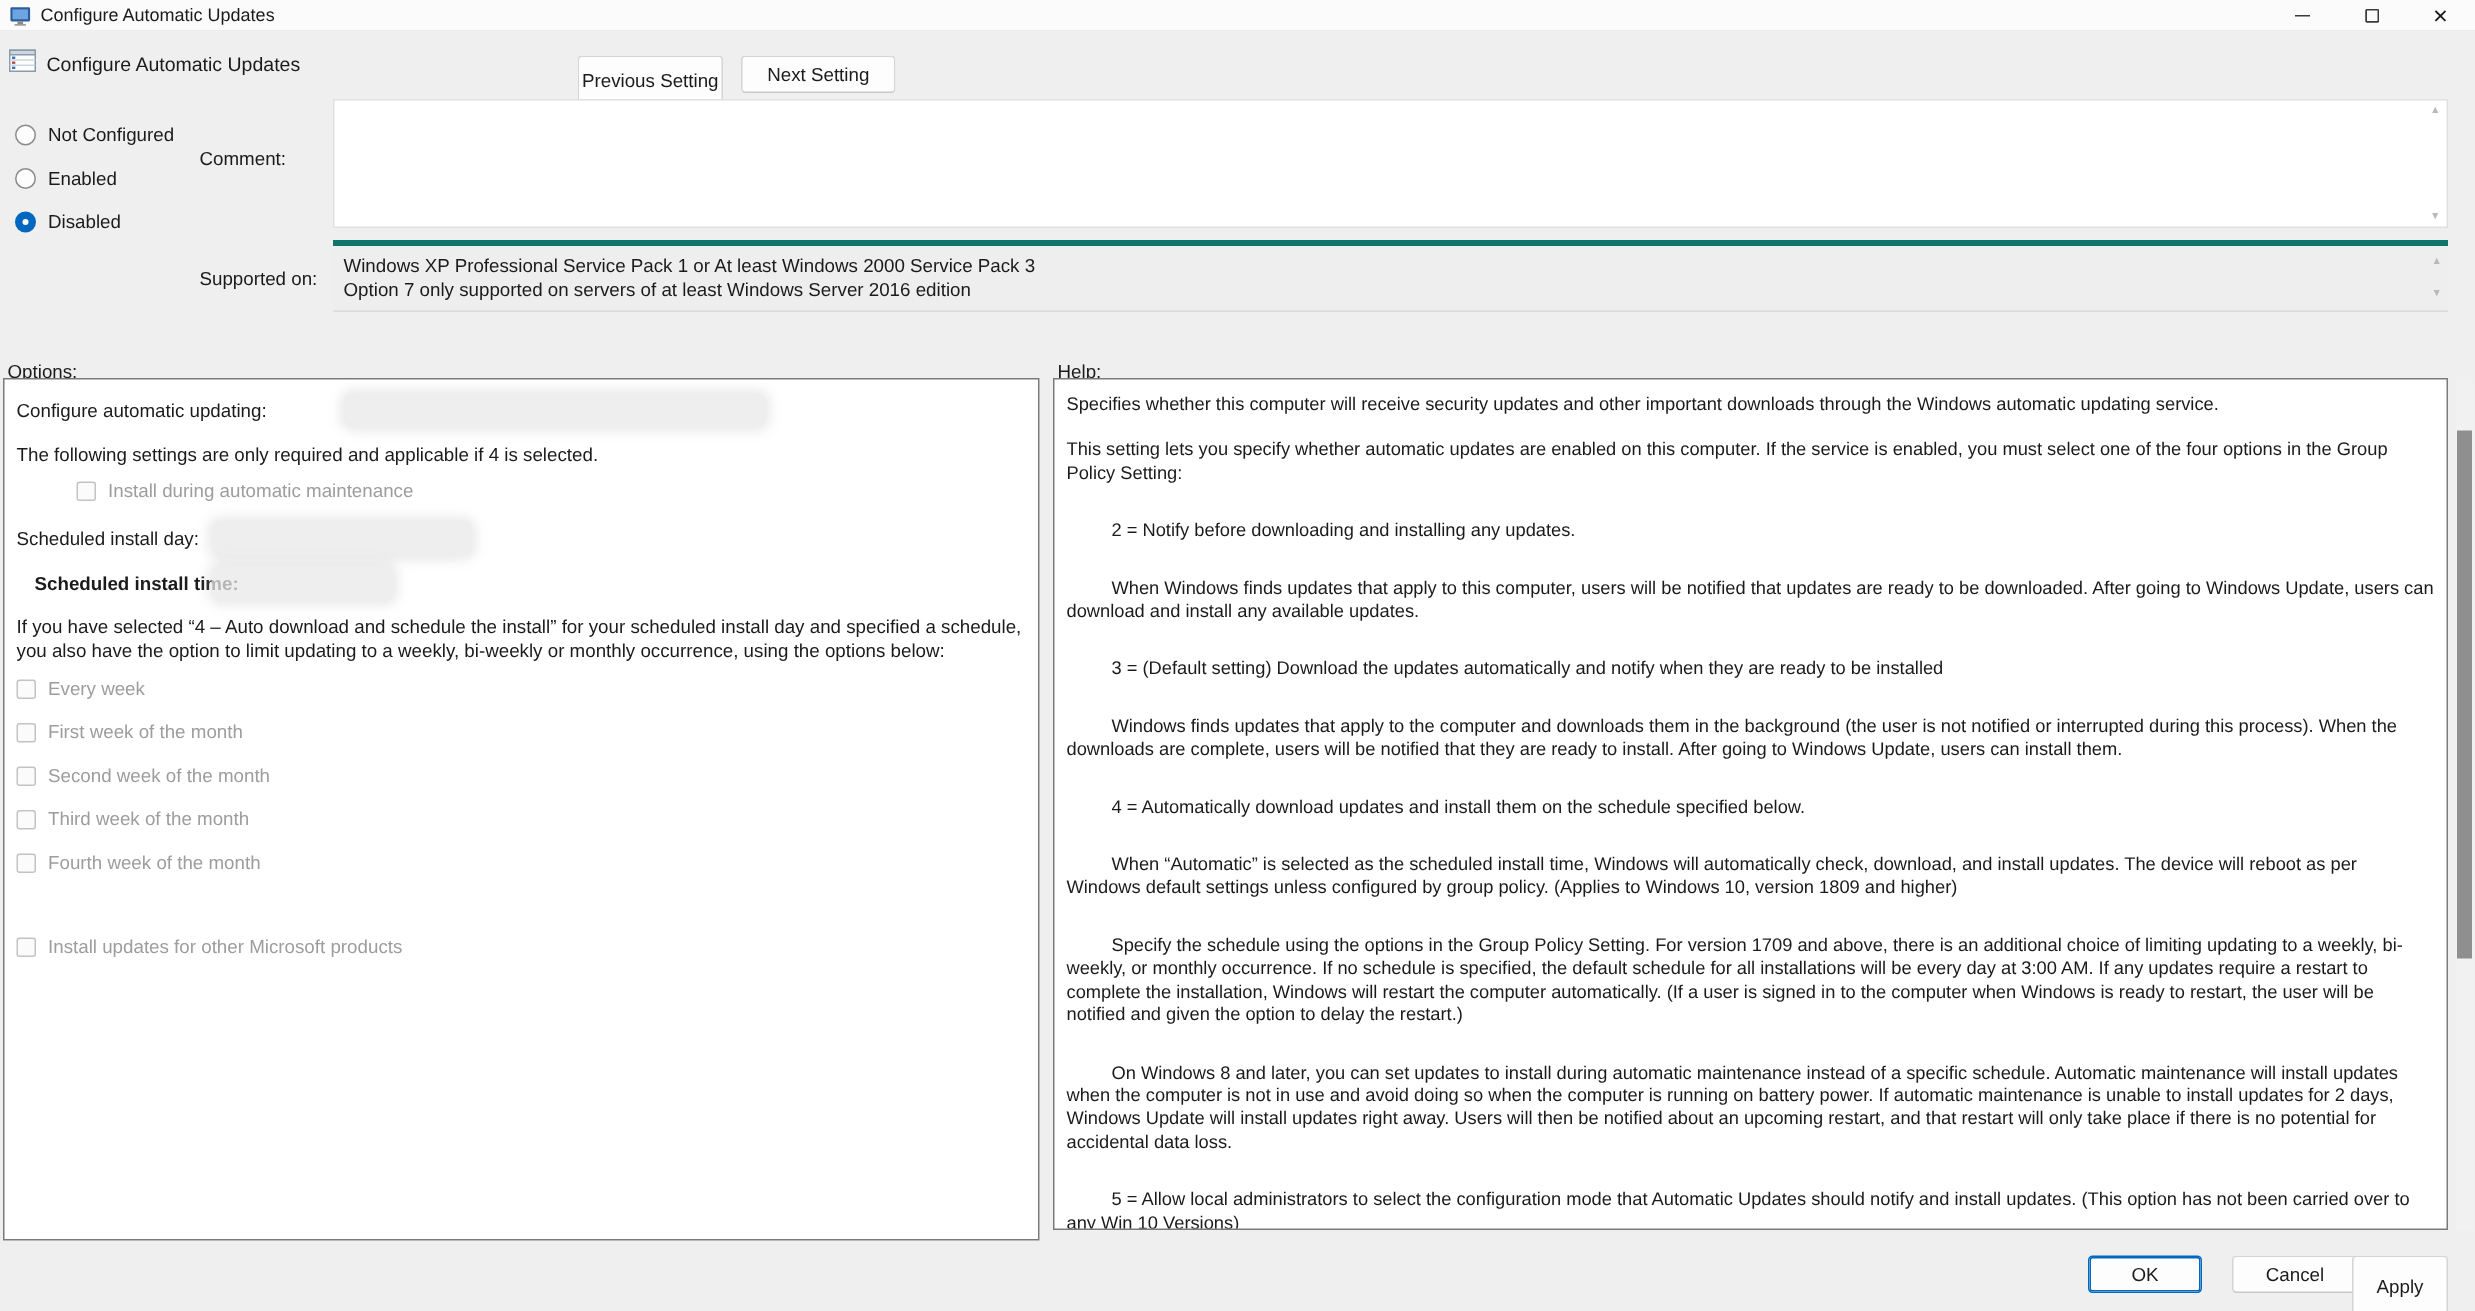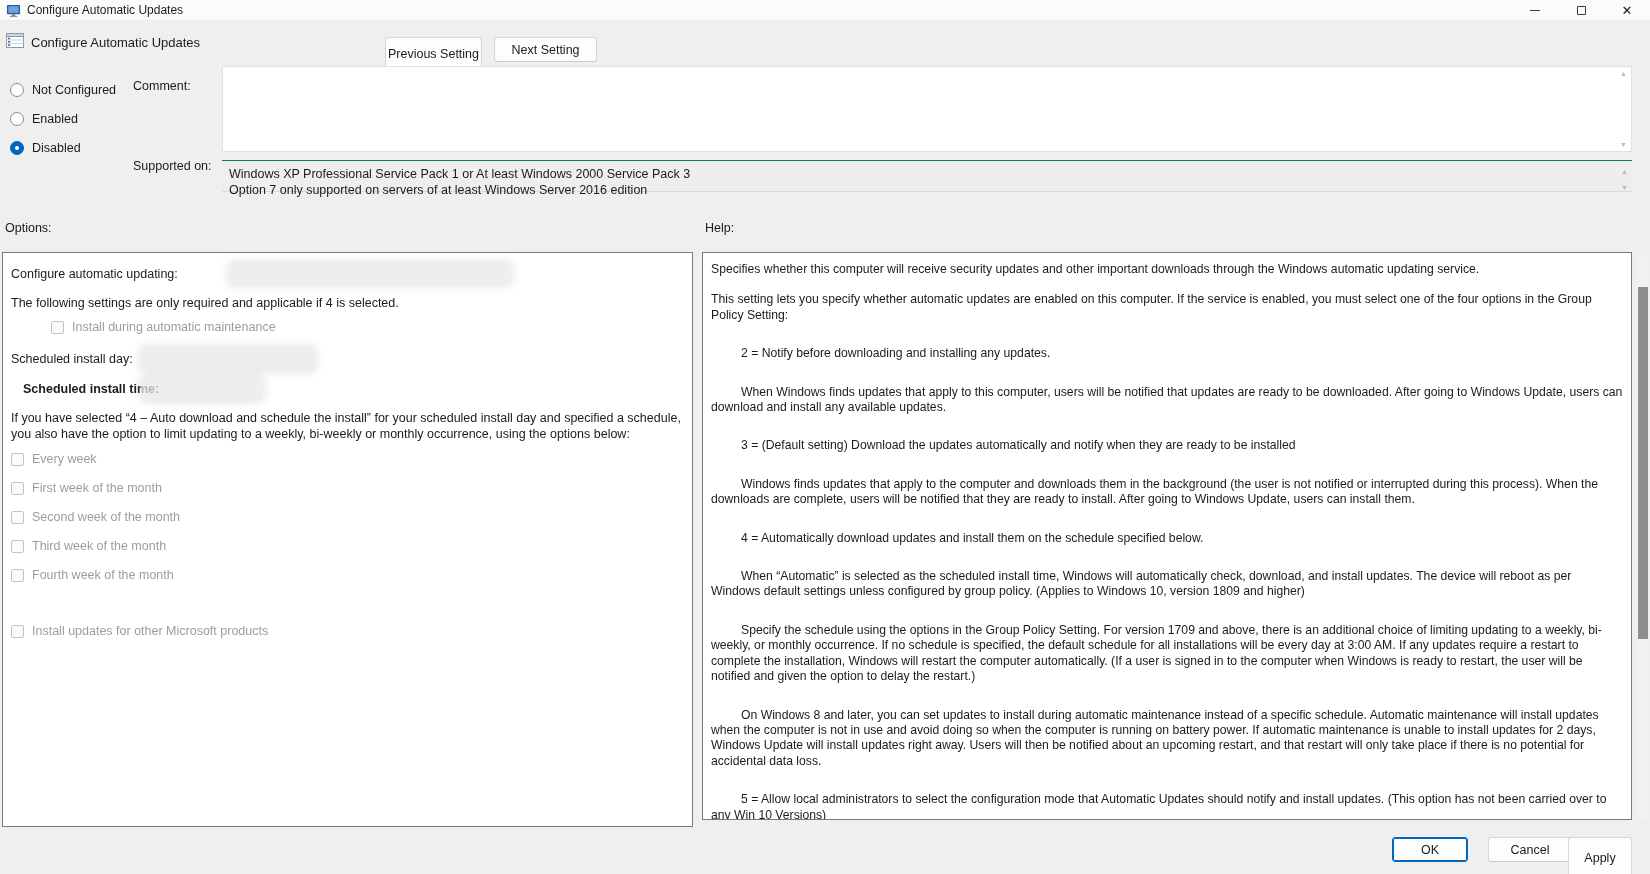--- a/index.html
+++ b/index.html
@@ -36,27 +36,27 @@
   .btn-next { left:494px; top:37px; width:103px; height:25px; }
 
   
   .radio-row { position:absolute; left:10px; display:flex; align-items:center; gap:8px; font-size:12.5px; }
   .radio { width:14px; height:14px; border-radius:50%; border:1px solid #8c8c8c; background:#fdfdfd; flex:0 0 auto; }
   .radio.sel { background:#0067c0; border-color:#0067c0; position:relative; }
   .radio.sel::after { content:""; position:absolute; left:4px; top:4px; width:4px; height:4px; background:#fff; border-radius:50%; }
   .r1 { top:83px; } .r2 { top:112px; } .r3 { top:141px; }
 
   
-  .lbl { position:absolute; font-size:12.5px; color:#1b1b1b; }
+  .lbl { position:absolute; font-size:12.5px; color:#1b1b1b;margin-top:20px; }
   .comment-lbl { left:133px; top:79px; }
   .comment-box { position:absolute; left:222px; top:66px; width:1410px; height:86px; background:#ffffff; border:1px solid #e0e0e0; }
   .supported-lbl { left:133px; top:159px; }
   .supported-box {
-    position:absolute; left:222px; top:160px; width:1410px; height:32px;
-    background:#eeeeee; border-top:1px solid #0f766e; border-bottom:1px solid #dadada;
+    position:absolute; left:222px; top:160px; width:1410px; height:48px;
+    background:#eeeeee; border-top:4px solid #0f766e; border-bottom:1px solid #dadada;
     padding:5px 20px 0 7px; font-size:12.5px; line-height:16px; color:#1b1b1b;
   }
   .mini-scroll {
     position:absolute; right:1px; top:1px; bottom:1px; width:13px;
     display:flex; flex-direction:column; justify-content:space-between; align-items:center;
     color:#b9b9b9; font-size:7px; padding:2px 0; background:transparent;
   }
 
   
   .options-lbl { left:5px; top:221px; }

